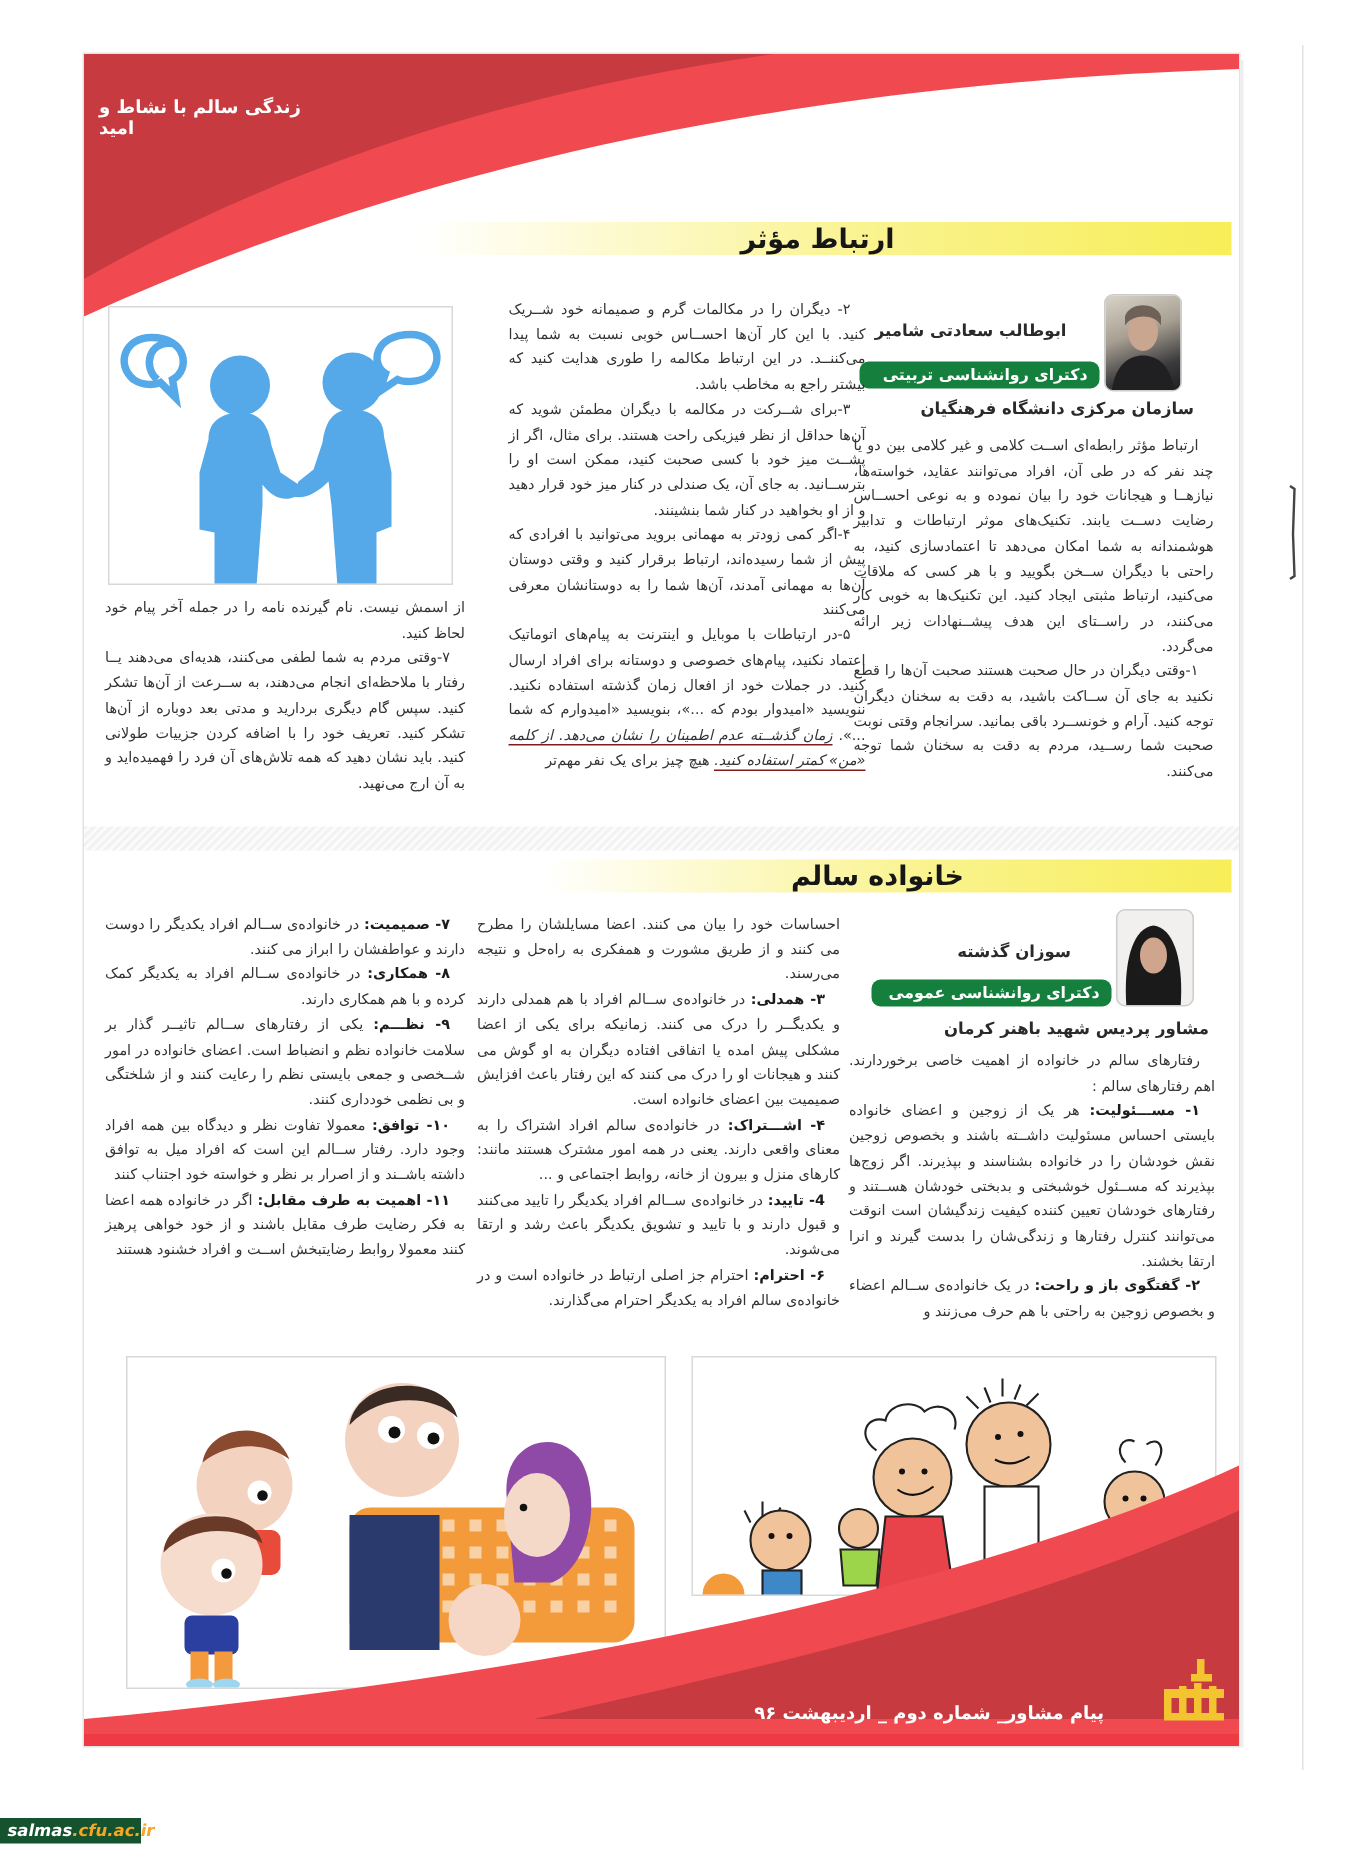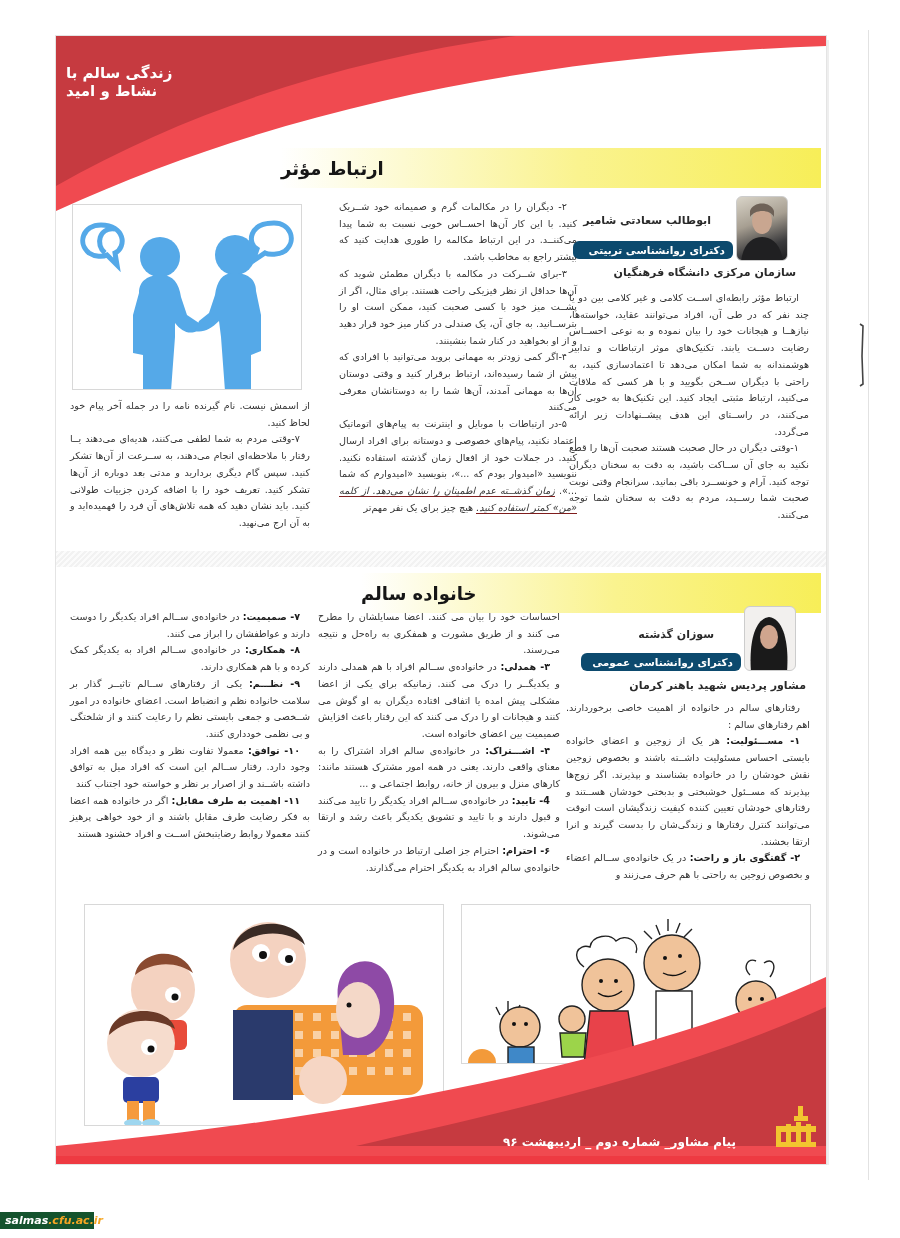--- a/index.html
+++ b/index.html
@@ -10,46 +10,46 @@
     position: absolute; left: 55px; top: 35px; width: 772px; height: 1130px;
     background: #fff; border: 1px solid #e4e4e4; overflow: hidden;
   }
   .page-shadow { position: absolute; left: 827px; top: 40px; width: 2px; height: 1125px; background: #eee; }
   .fold-line { position: absolute; left: 868px; top: 30px; width: 1px; height: 1150px; background: #e2e2e2; }
   .staple { position: absolute; left: 858px; top: 322px; width: 8px; height: 66px; }
 
   .top-band { position: absolute; left: 0; top: 0; width: 772px; height: 175px; }
   .section-title-text {
     position: absolute; left: 10px; top: 28px; color: #fff; font-weight: bold;
-    font-size: 15px; direction: rtl; width: 140px; text-align: left;
+    font-size: 12px; direction: rtl; width: 140px; text-align: left;
   }
 
   .headline-bar {
-    position: absolute; height: 40px; right: 5px;
+    position: absolute; height: 22px; right: 5px;
     background: linear-gradient(to left, #f7ee58 0%, #faf38f 45%, rgba(255,255,255,0) 100%);
-    display: flex; align-items: center; justify-content: flex-end; padding-right: 12px;
+    display: flex; align-items: center; justify-content: center; padding-right: 12px;
   }
   .headline-bar h2 { font-size: 18px; font-weight: bold; color: #161616; }
 
   .col {
     position: absolute; direction: rtl; text-align: justify;
     font-size: 9.6px; line-height: 16.7px; color: #333;
   }
   .col p { margin-bottom: 0; }
   .col p.indent { text-indent: 10px; }
   .col b { color: #1b1b1b; }
   .underlined { border-bottom: 1px solid #7f1d1d; font-style: italic; }
 
   .author-photo {
     position: absolute; width: 52px; height: 65px; border-radius: 6px;
     border: 1px solid #ccc; overflow: hidden;
   }
   .author-name { position: absolute; font-weight: bold; font-size: 11px; direction: rtl; text-align: right; }
   .author-title {
-    position: absolute; background: #0c4a6e; color: #fff; font-weight: bold; font-size: 10.5px;
+    position: absolute; background: #15803d; color: #fff; font-weight: bold; font-size: 10.5px;
     border-radius: 6px; height: 18px; line-height: 18px; text-align: right; padding-right: 8px; direction: rtl;
   }
   .author-org { position: absolute; font-weight: bold; font-size: 11px; direction: rtl; text-align: right; }
 
   .image-frame { position: absolute; border: 1px solid #d8d8d8; background: #fff; overflow: hidden; }
 
   .divider-strip {
     position: absolute; left: 0; top: 515px; width: 772px; height: 16px;
     background: repeating-linear-gradient(135deg, #f2f2f2 0 2px, #fbfbfb 2px 4px);
   }

